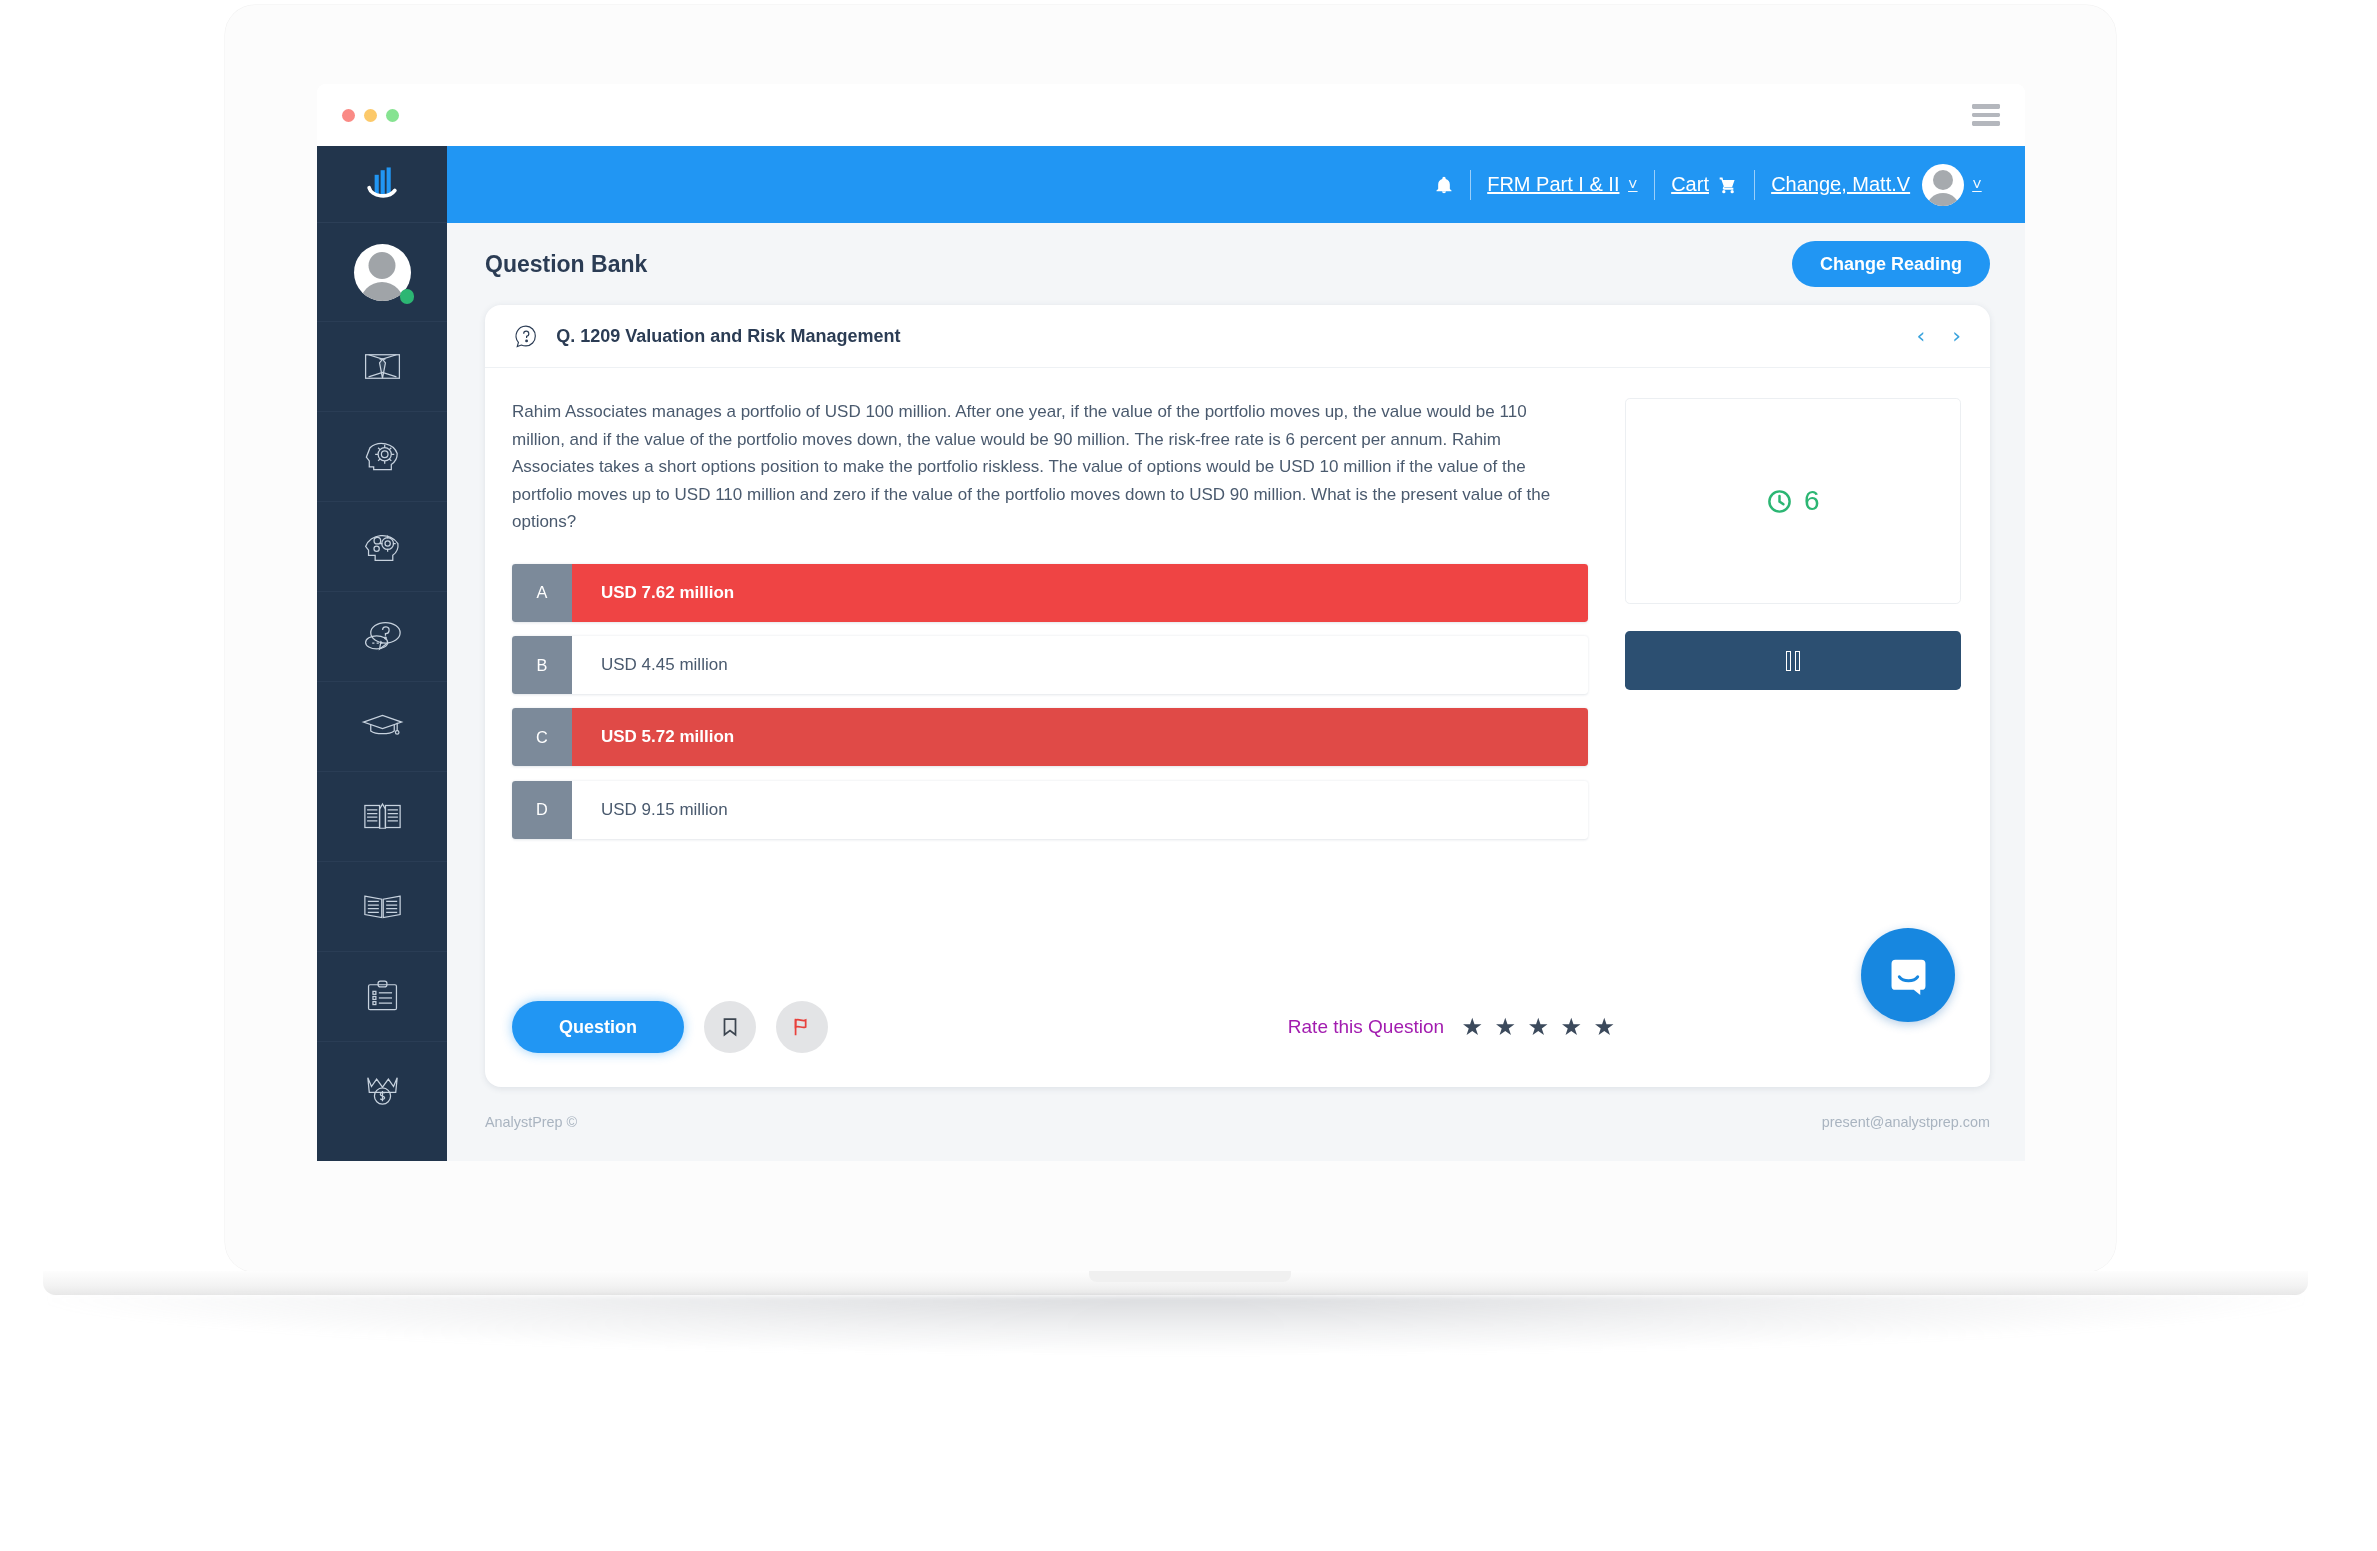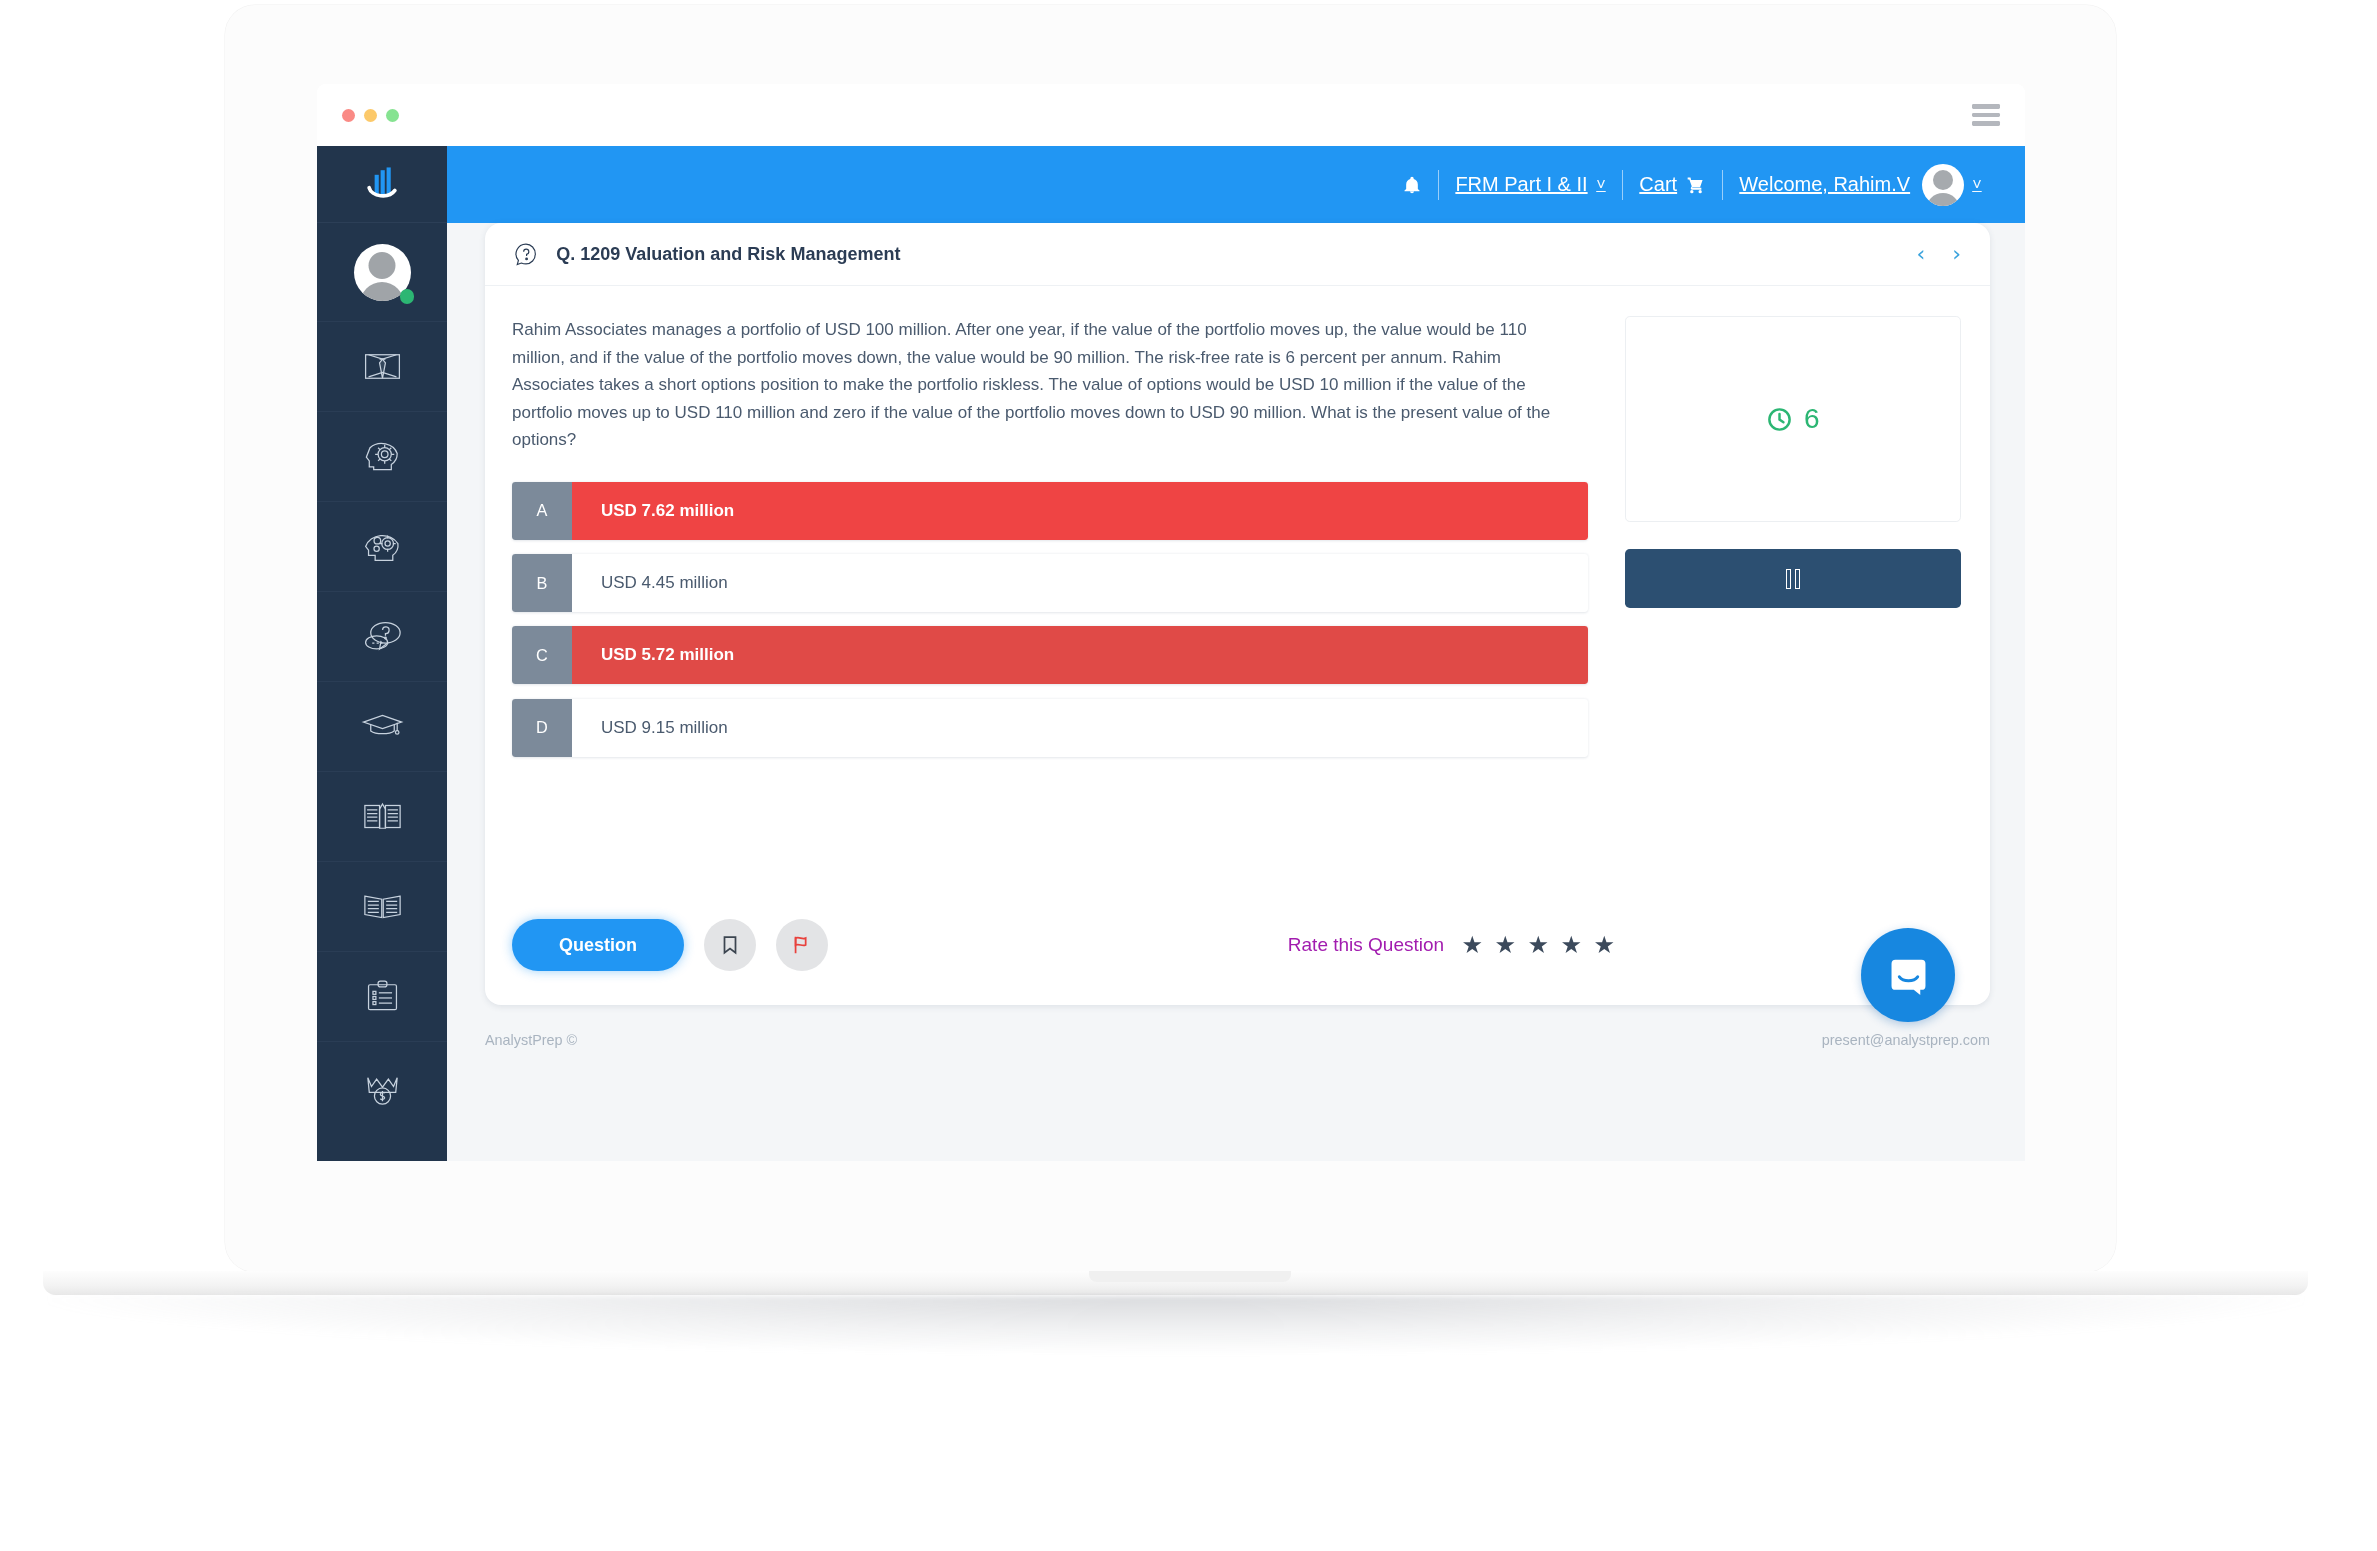--- a/index.html
+++ b/index.html
@@ -494,29 +494,33 @@
           </div>
           <div class="topbar-sep"></div>
           <div class="topbar-item">
             <span>Cart</span>
             <svg viewBox="0 0 24 24" width="20" height="20" fill="#ffffff">
               <path d="M7 18a2 2 0 1 0 0 4 2 2 0 0 0 0-4zm10 0a2 2 0 1 0 0 4 2 2 0 0 0 0-4zM7.2 14.8h9.7l3-8.8H6.1L5.4 3H2v2.3h2l2.9 8.1-1 2c-.5 1 .2 2.2 1.4 2.2h11.1v-2.3H7.9z"></path>
             </svg>
           </div>
           <div class="topbar-sep"></div>
           <div class="topbar-item">
-            <span>Welcome, Rahim.V</span>
+            <span>Change, Matt.V</span>
             <span class="top-avatar">
               <span class="head"></span>
                 <span class="body"></span>
             </span>
             <span class="chev">˅</span>
           </div>
         </div>
 
+        <div class="page-header">
+          <div class="page-title">Question Bank</div>
+          <button class="btn-primary-pill">Change Reading</button>
+        </div>
 
         <div class="q-card">
 
           <div class="q-card-header">
             <div class="q-card-header-left">
               <svg viewBox="0 0 48 48" width="28" height="28" fill="none" stroke="#2b3c54" stroke-width="2">
                 <path d="M24 7 a16 17 0 0 1 0 34 a22 22 0 0 1-8-1.5 L9 42 L11 35 A17 17 0 0 1 24 7 Z"></path>
                 <path d="M20 20 a4.4 4.4 0 1 1 5 4.4 v3"></path>
                   <circle cx="25" cy="32.5" r="1.4" fill="#2b3c54"></circle>
               </svg>

